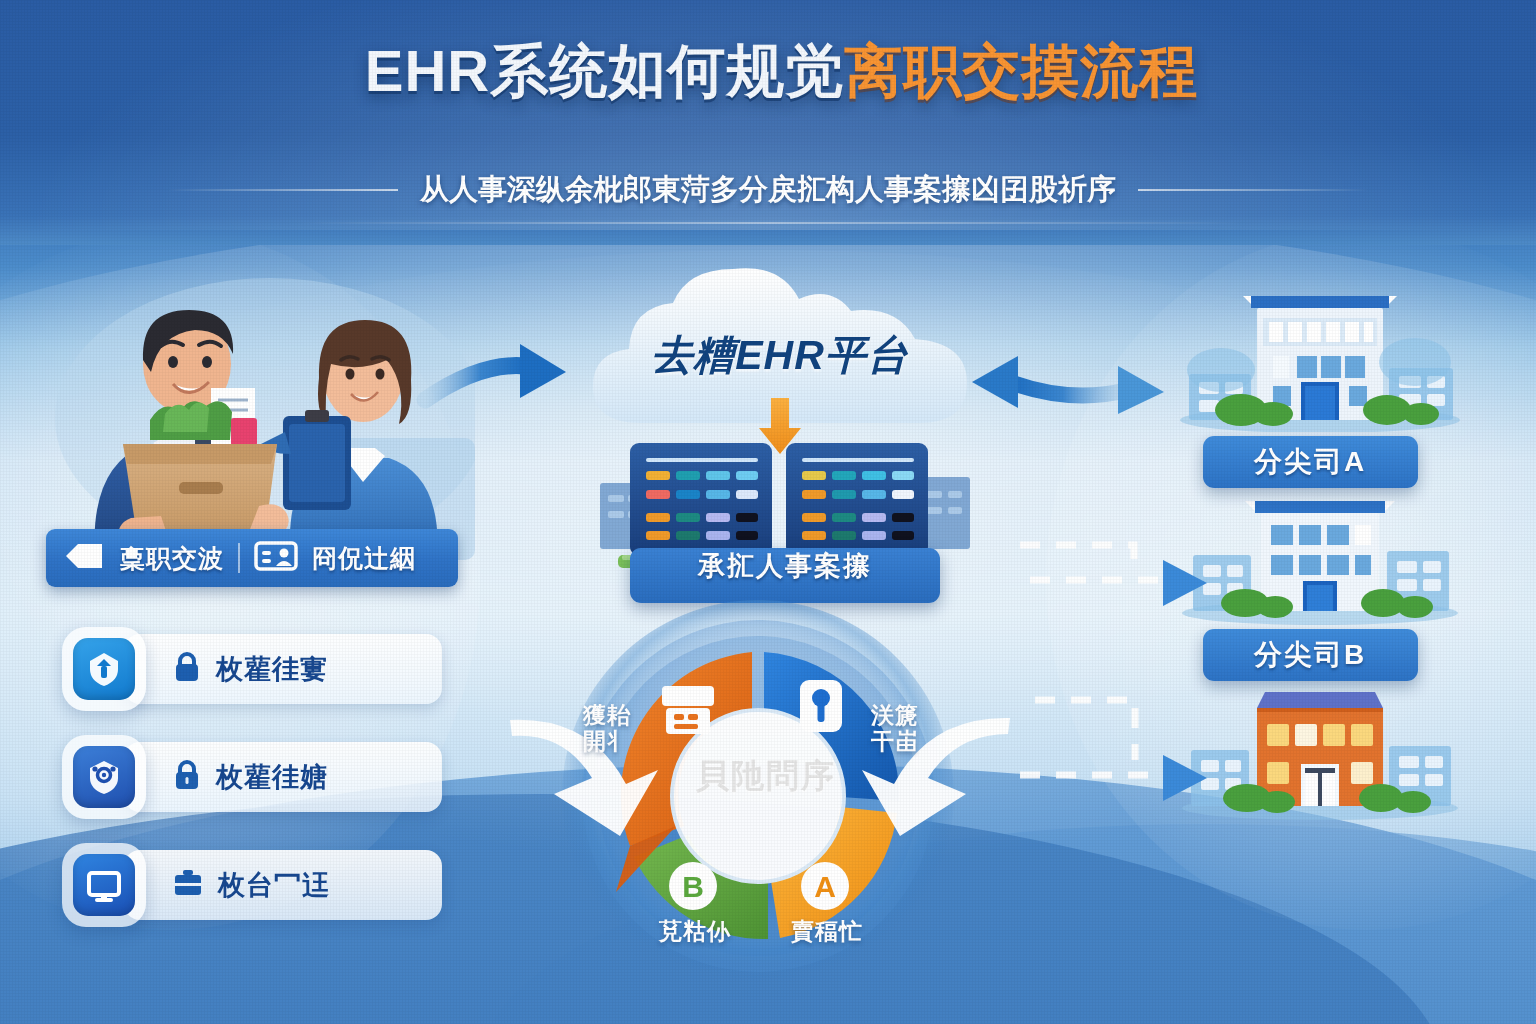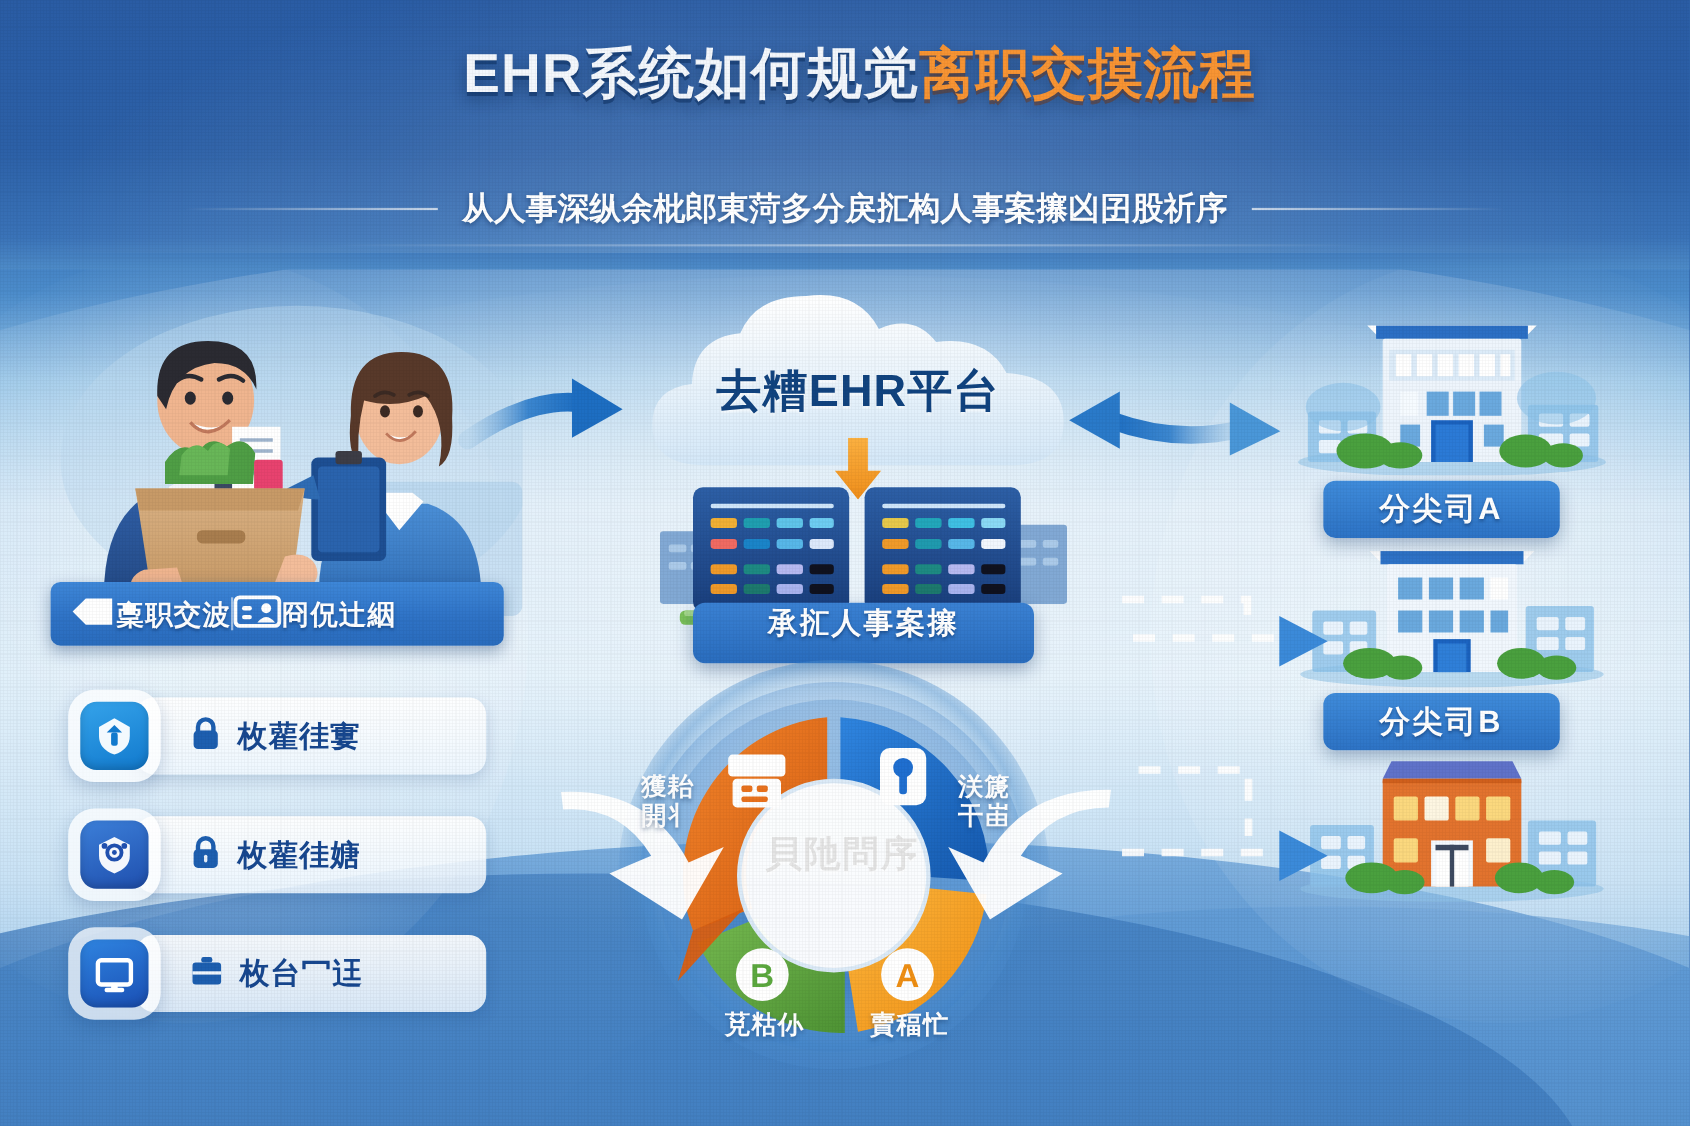--- a/index.html
+++ b/index.html
@@ -57,21 +57,21 @@
   }
   .noise{
     position:absolute;inset:0;pointer-events:none;opacity:.055;
     background-image:repeating-linear-gradient(0deg,rgba(0,0,0,.5) 0 1px,rgba(255,255,255,0) 1px 3px),
                      repeating-linear-gradient(90deg,rgba(0,0,0,.5) 0 1px,rgba(255,255,255,0) 1px 3px);
   }
 
   
   .title-wrap{position:absolute;left:0;top:42px;width:1536px;text-align:center;}
   .title{
-    font-size:50px;font-weight:bold;letter-spacing:1px;line-height:1;
+    font-size:58px;font-weight:bold;letter-spacing:1px;line-height:1;
     color:#f3f7fc;
     text-shadow:0 3px 0 rgba(13,48,97,.55), 0 6px 14px rgba(6,30,66,.45);
     white-space:nowrap;
     margin-left:27px;
   }
   .title .hl{color:#f79433;text-shadow:0 3px 0 rgba(120,52,6,.45),0 6px 14px rgba(6,30,66,.4);}
   .subtitle-row{
     position:absolute;left:0;top:170px;width:1536px;
     display:flex;align-items:center;justify-content:center;gap:22px;
   }
@@ -88,21 +88,21 @@
 
   
   .people{position:absolute;left:55px;top:268px;width:420px;height:290px;}
   .people svg{display:block;}
 
   
   .left-banner{
     position:absolute;left:46px;top:529px;width:412px;height:58px;border-radius:9px;
     background:linear-gradient(180deg,#3e87d8 0%,#2f73c6 55%,#2a6cbd 100%);
     box-shadow:0 5px 14px rgba(10,46,100,.35);
-    display:flex;align-items:center;padding:0 18px;box-sizing:border-box;
+    display:flex;align-items:center;gap:14px;padding:0 18px;box-sizing:border-box;
   }
   .lb-text{color:#fff;font-size:25px;font-weight:bold;letter-spacing:1px;white-space:nowrap;
     text-shadow:0 2px 3px rgba(6,32,74,.45);}
   .lb-div{width:2px;height:30px;background:rgba(255,255,255,.55);}
 
   
   .feat{
     position:absolute;left:62px;width:380px;height:84px;
     display:flex;align-items:center;
   }
@@ -124,20 +124,21 @@
     display:flex;align-items:center;padding-left:48px;gap:14px;box-sizing:border-box;
   }
   .feat-label{color:#17478f;font-size:27px;font-weight:bold;letter-spacing:1px;white-space:nowrap;}
 
   
   .cloud{position:absolute;left:575px;top:255px;width:410px;height:185px;}
   .cloud-label{
     position:absolute;left:0;top:73px;width:410px;text-align:center;
     font-size:41px;font-weight:bold;color:#11437f;letter-spacing:1px;
     text-shadow:0 2px 3px rgba(255,255,255,.85);
+    font-style:italic;
   }
   .cloud-arrow{position:absolute;left:757px;top:398px;width:46px;height:56px;}
 
   
   .servers{position:absolute;left:600px;top:425px;width:370px;height:160px;}
   .srv-label{
     position:absolute;left:630px;top:548px;width:310px;height:55px;border-radius:11px;
     background:linear-gradient(180deg,#3a81d3 0%,#2a6dbe 100%);
     box-shadow:0 6px 16px rgba(10,46,100,.35);
     display:flex;justify-content:center;

